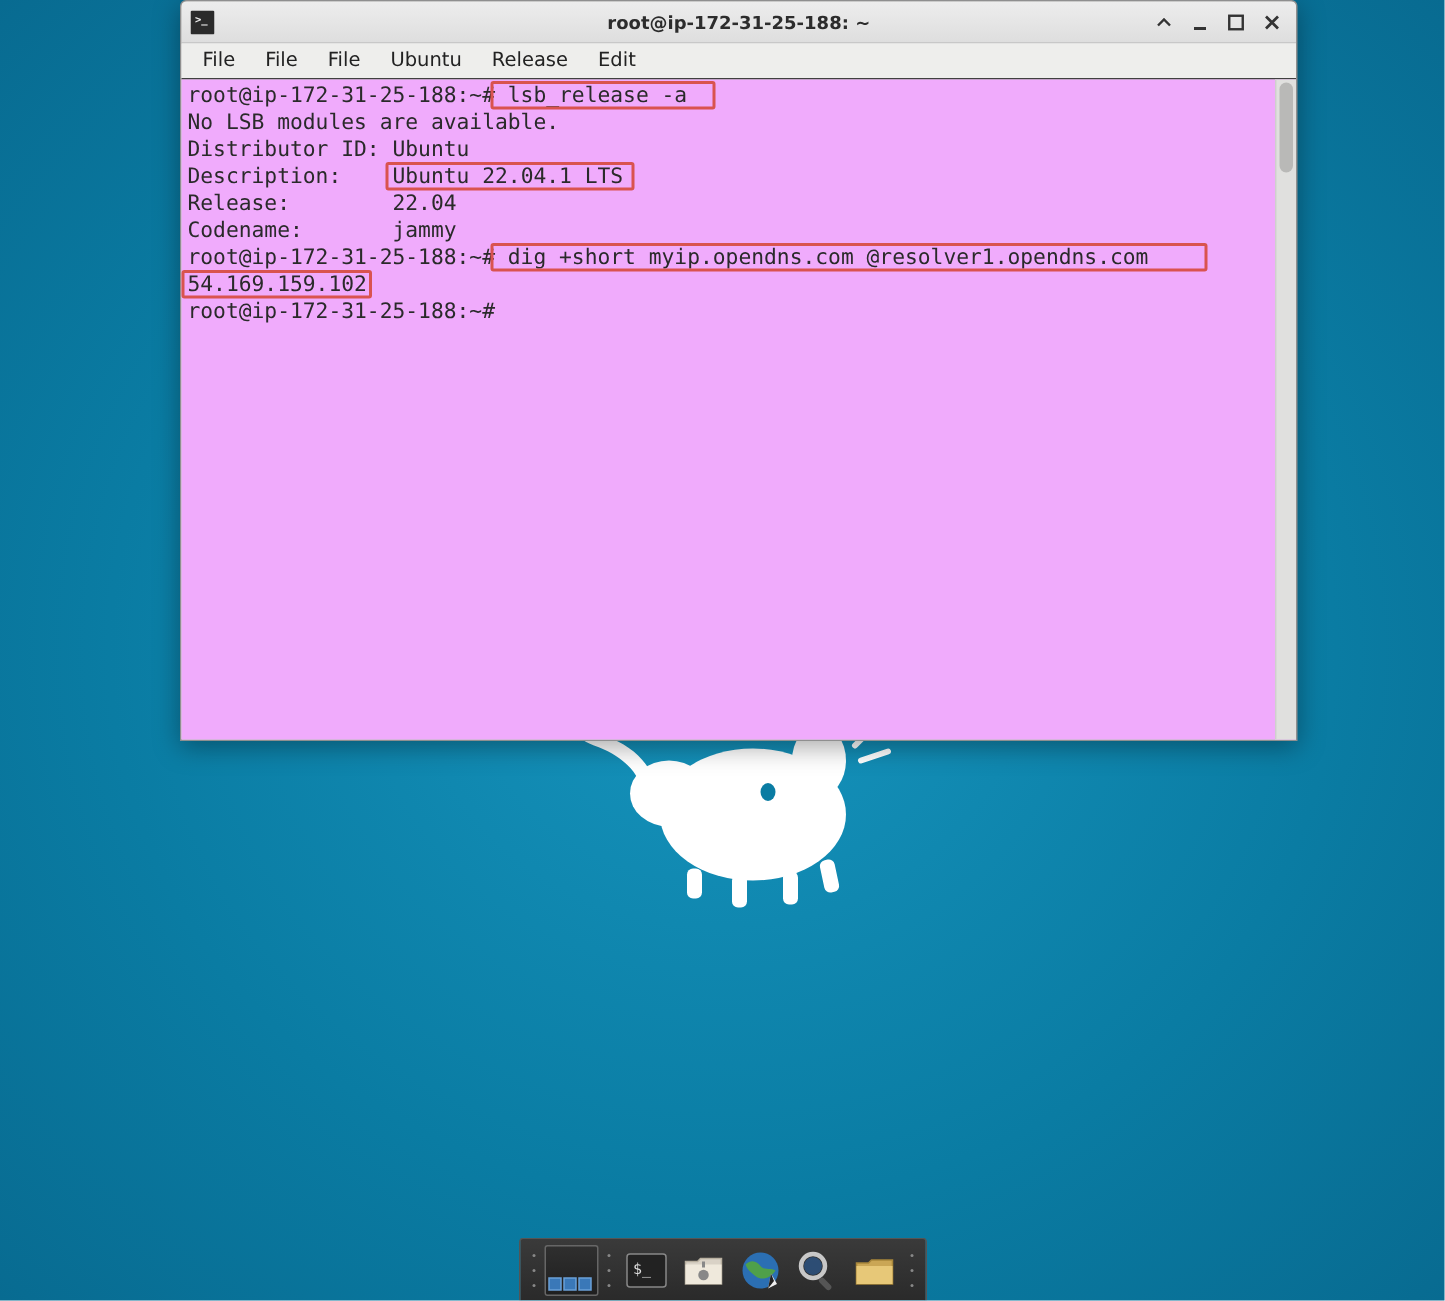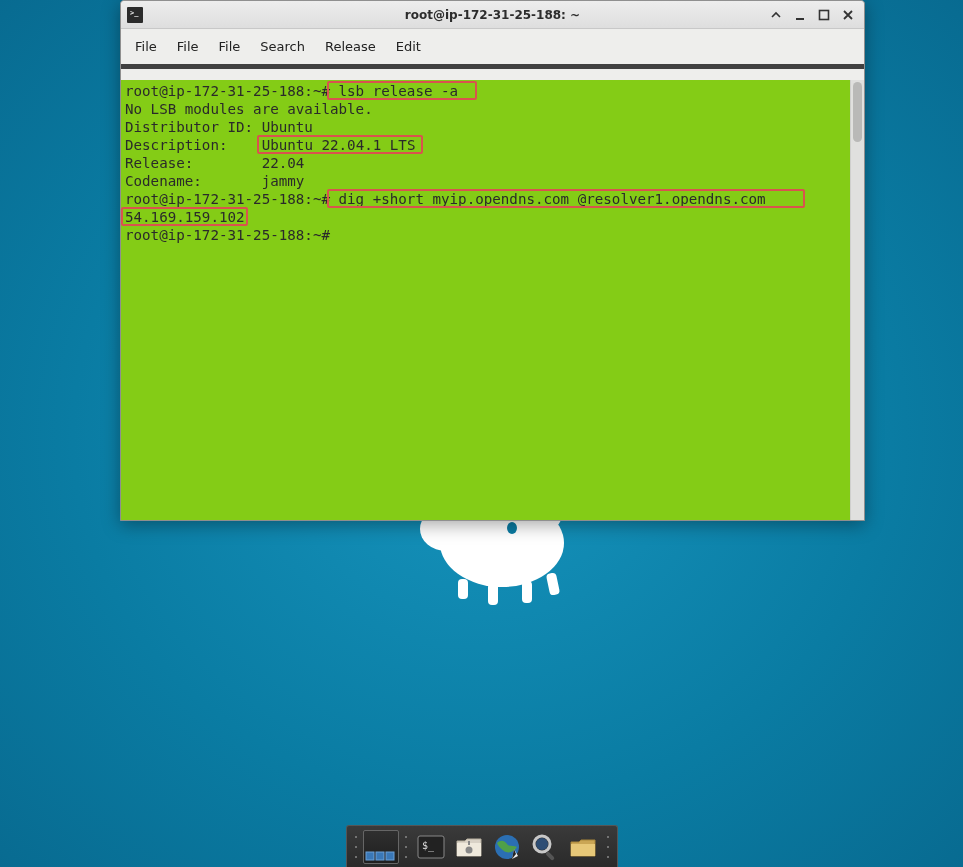--- a/index.html
+++ b/index.html
@@ -52,39 +52,38 @@
   }
   .titlebar .controls {
     margin-left:auto; display:flex; gap:8px; padding-right:8px;
   }
   .titlebar .controls .ctl {
     width:16px;height:16px;display:flex;align-items:center;justify-content:center;
     font-size:13px;color:#333;cursor:pointer;
   }
 
   .menubar {
-    height:40px;
+    height:24px;
     background:#eeeeec;
-    border-bottom:5px solid #404040;
+    border-bottom:1px solid #404040;
     display:flex; align-items:center;
     padding: 0 4px;
     font-size:13px;
     color:#222;
   }
   .menubar .menu-item {
     padding: 2px 10px;
     cursor:pointer;
   }
 
   .term-body {
     position:relative;
-    background:#84cc16;
+    background:#f0abfc;
     height: 440px;
     display:flex;
-    margin-top:11px;
   }
   .term-text {
     flex:1;
     font-family: "DejaVu Sans Mono","Liberation Mono","Consolas",monospace;
     font-size: 14.2px;
     line-height: 18px;
     color:#2a2a2a;
     padding: 2px 4px 2px 4px;
     white-space: pre;
     position:relative;
@@ -192,21 +191,21 @@
             <path d="M2 2 L10 10 M10 2 L2 10" stroke="#333" stroke-width="1.8"></path>
           </svg>
       </span>
     </div>
   </div>
 
   <div class="menubar">
     <span class="menu-item">File</span>
     <span class="menu-item">File</span>
     <span class="menu-item">File</span>
-    <span class="menu-item">Search</span>
+    <span class="menu-item">Ubuntu</span>
     <span class="menu-item">Release</span>
     <span class="menu-item">Edit</span>
   </div>
 
   <div class="term-body">
     <div class="term-text"><span>root@ip-172-31-25-188:~#</span><span> lsb_release -a</span>
 <span>No LSB modules are available.</span>
 <span>Distributor ID: Ubuntu</span>
 <span>Description:    </span><span>Ubuntu 22.04.1 LTS</span>
 <span>Release:        22.04</span>

